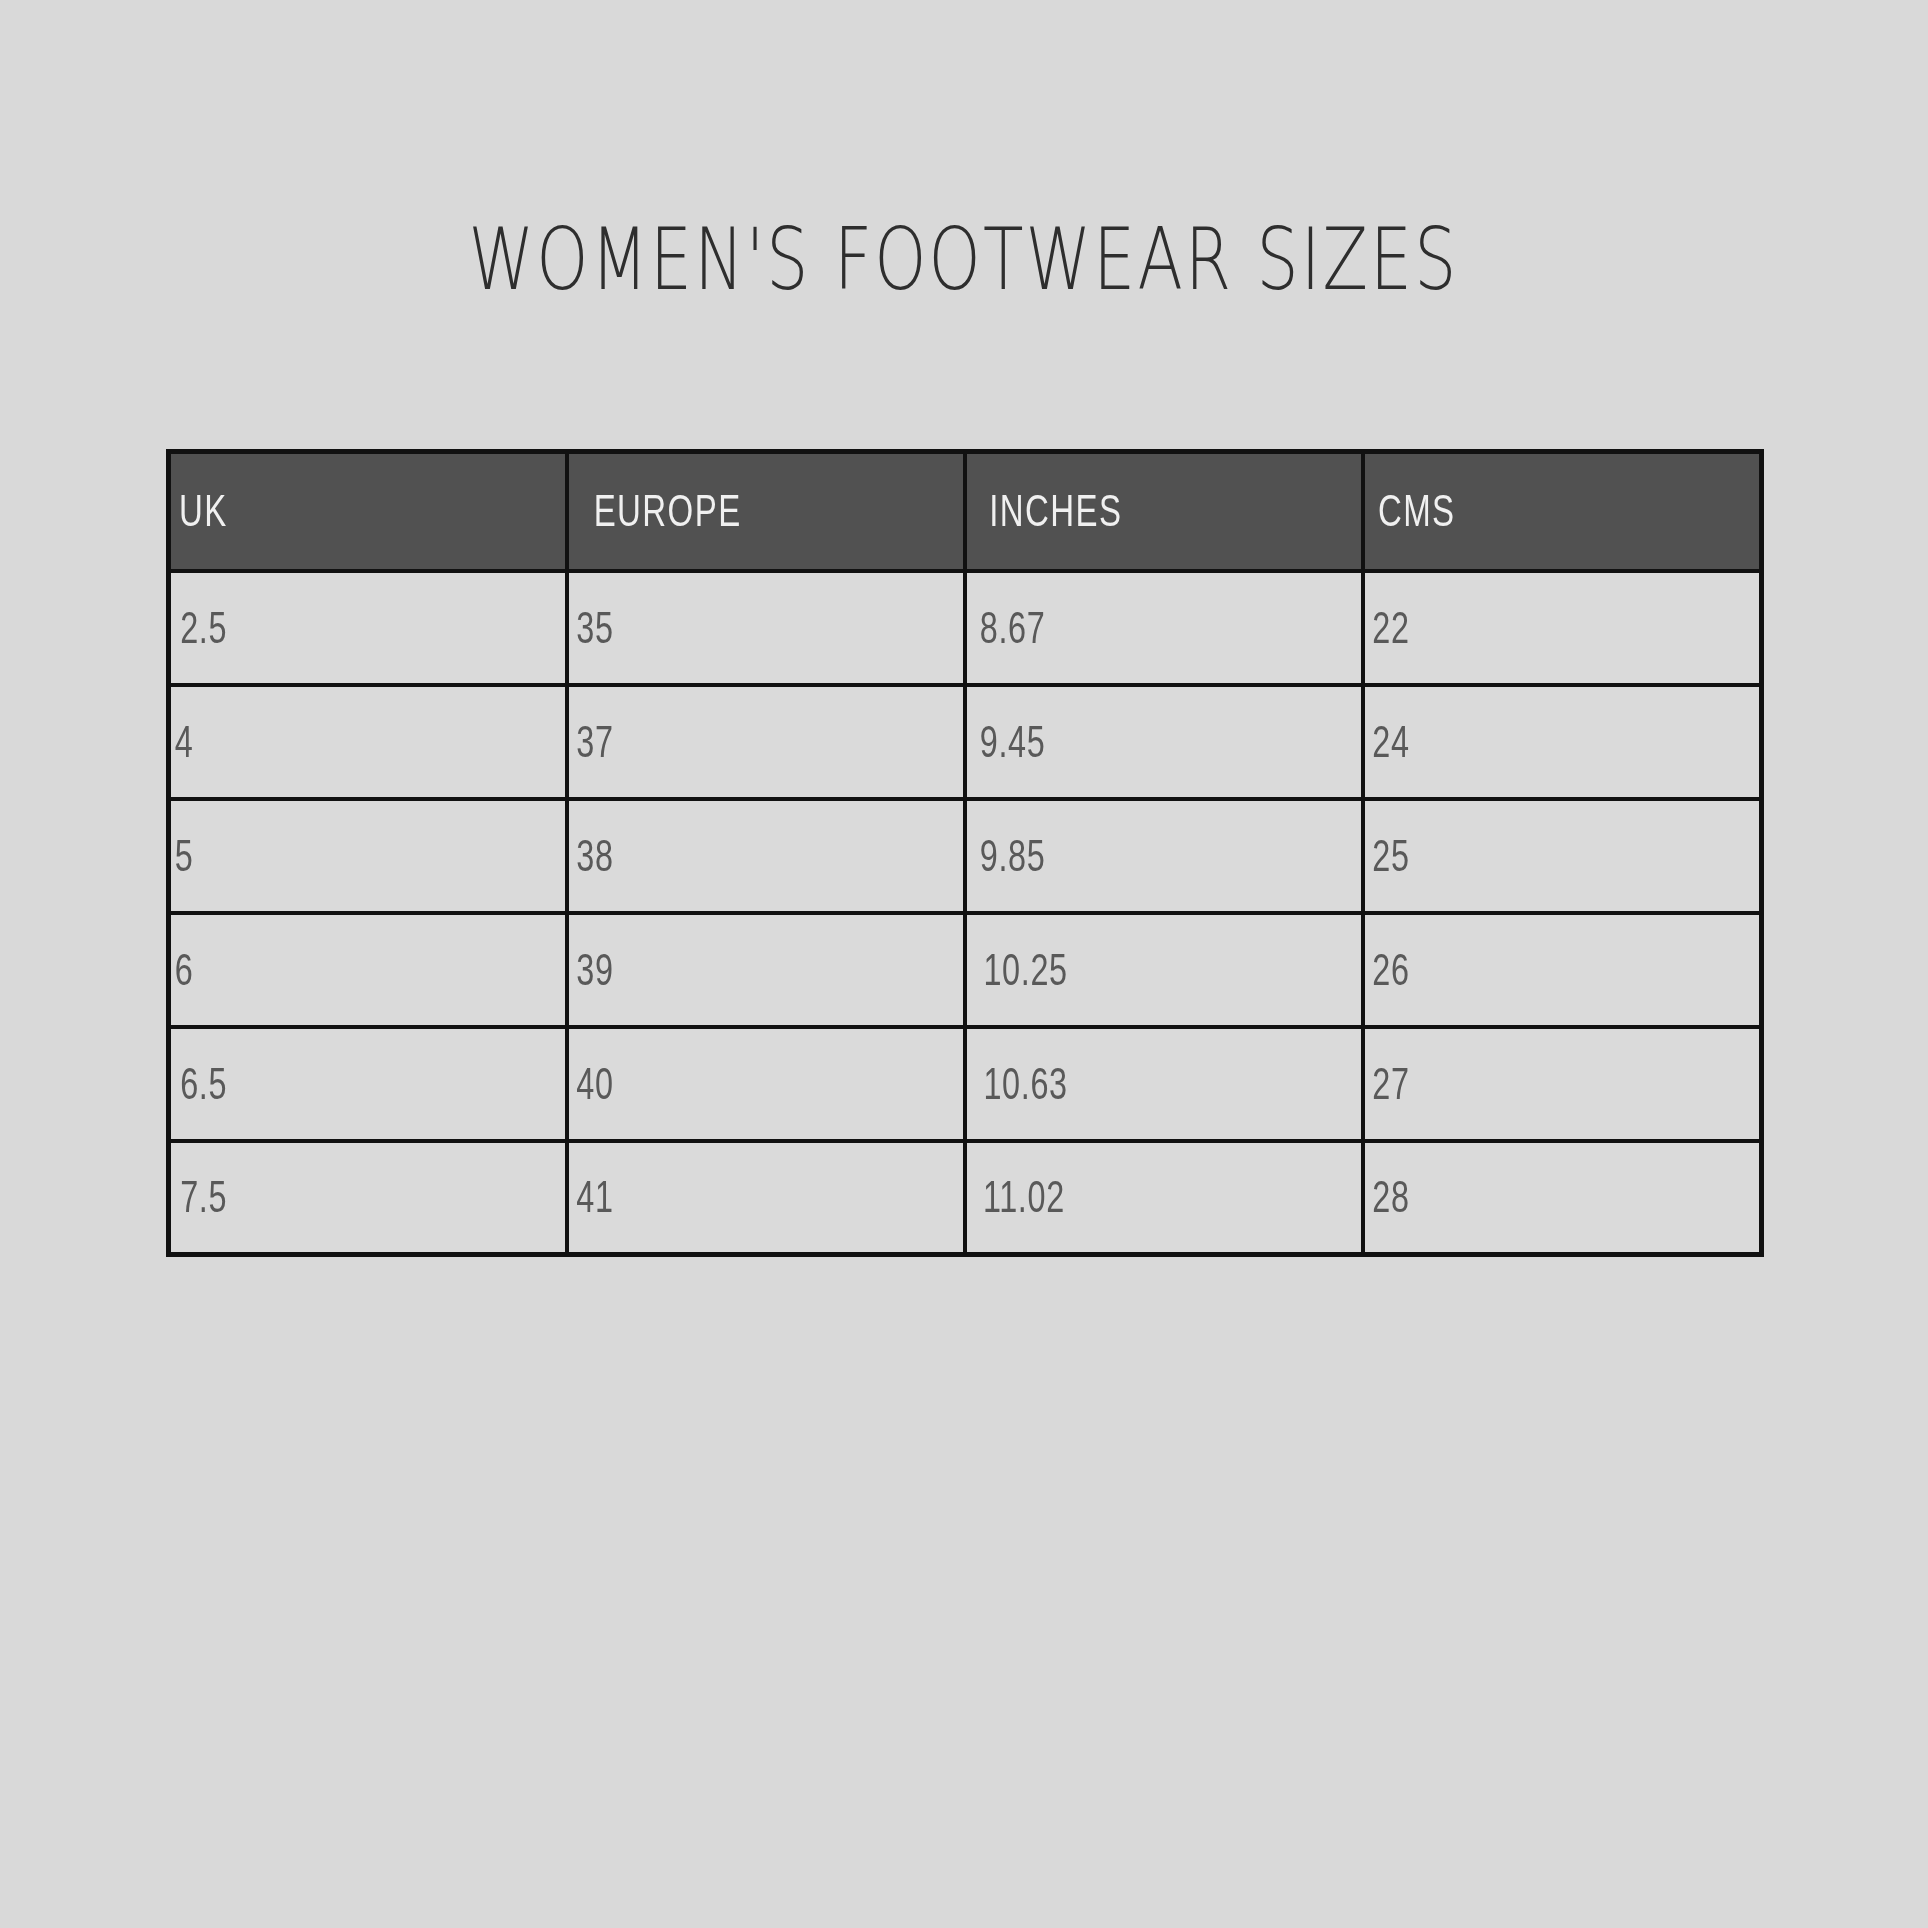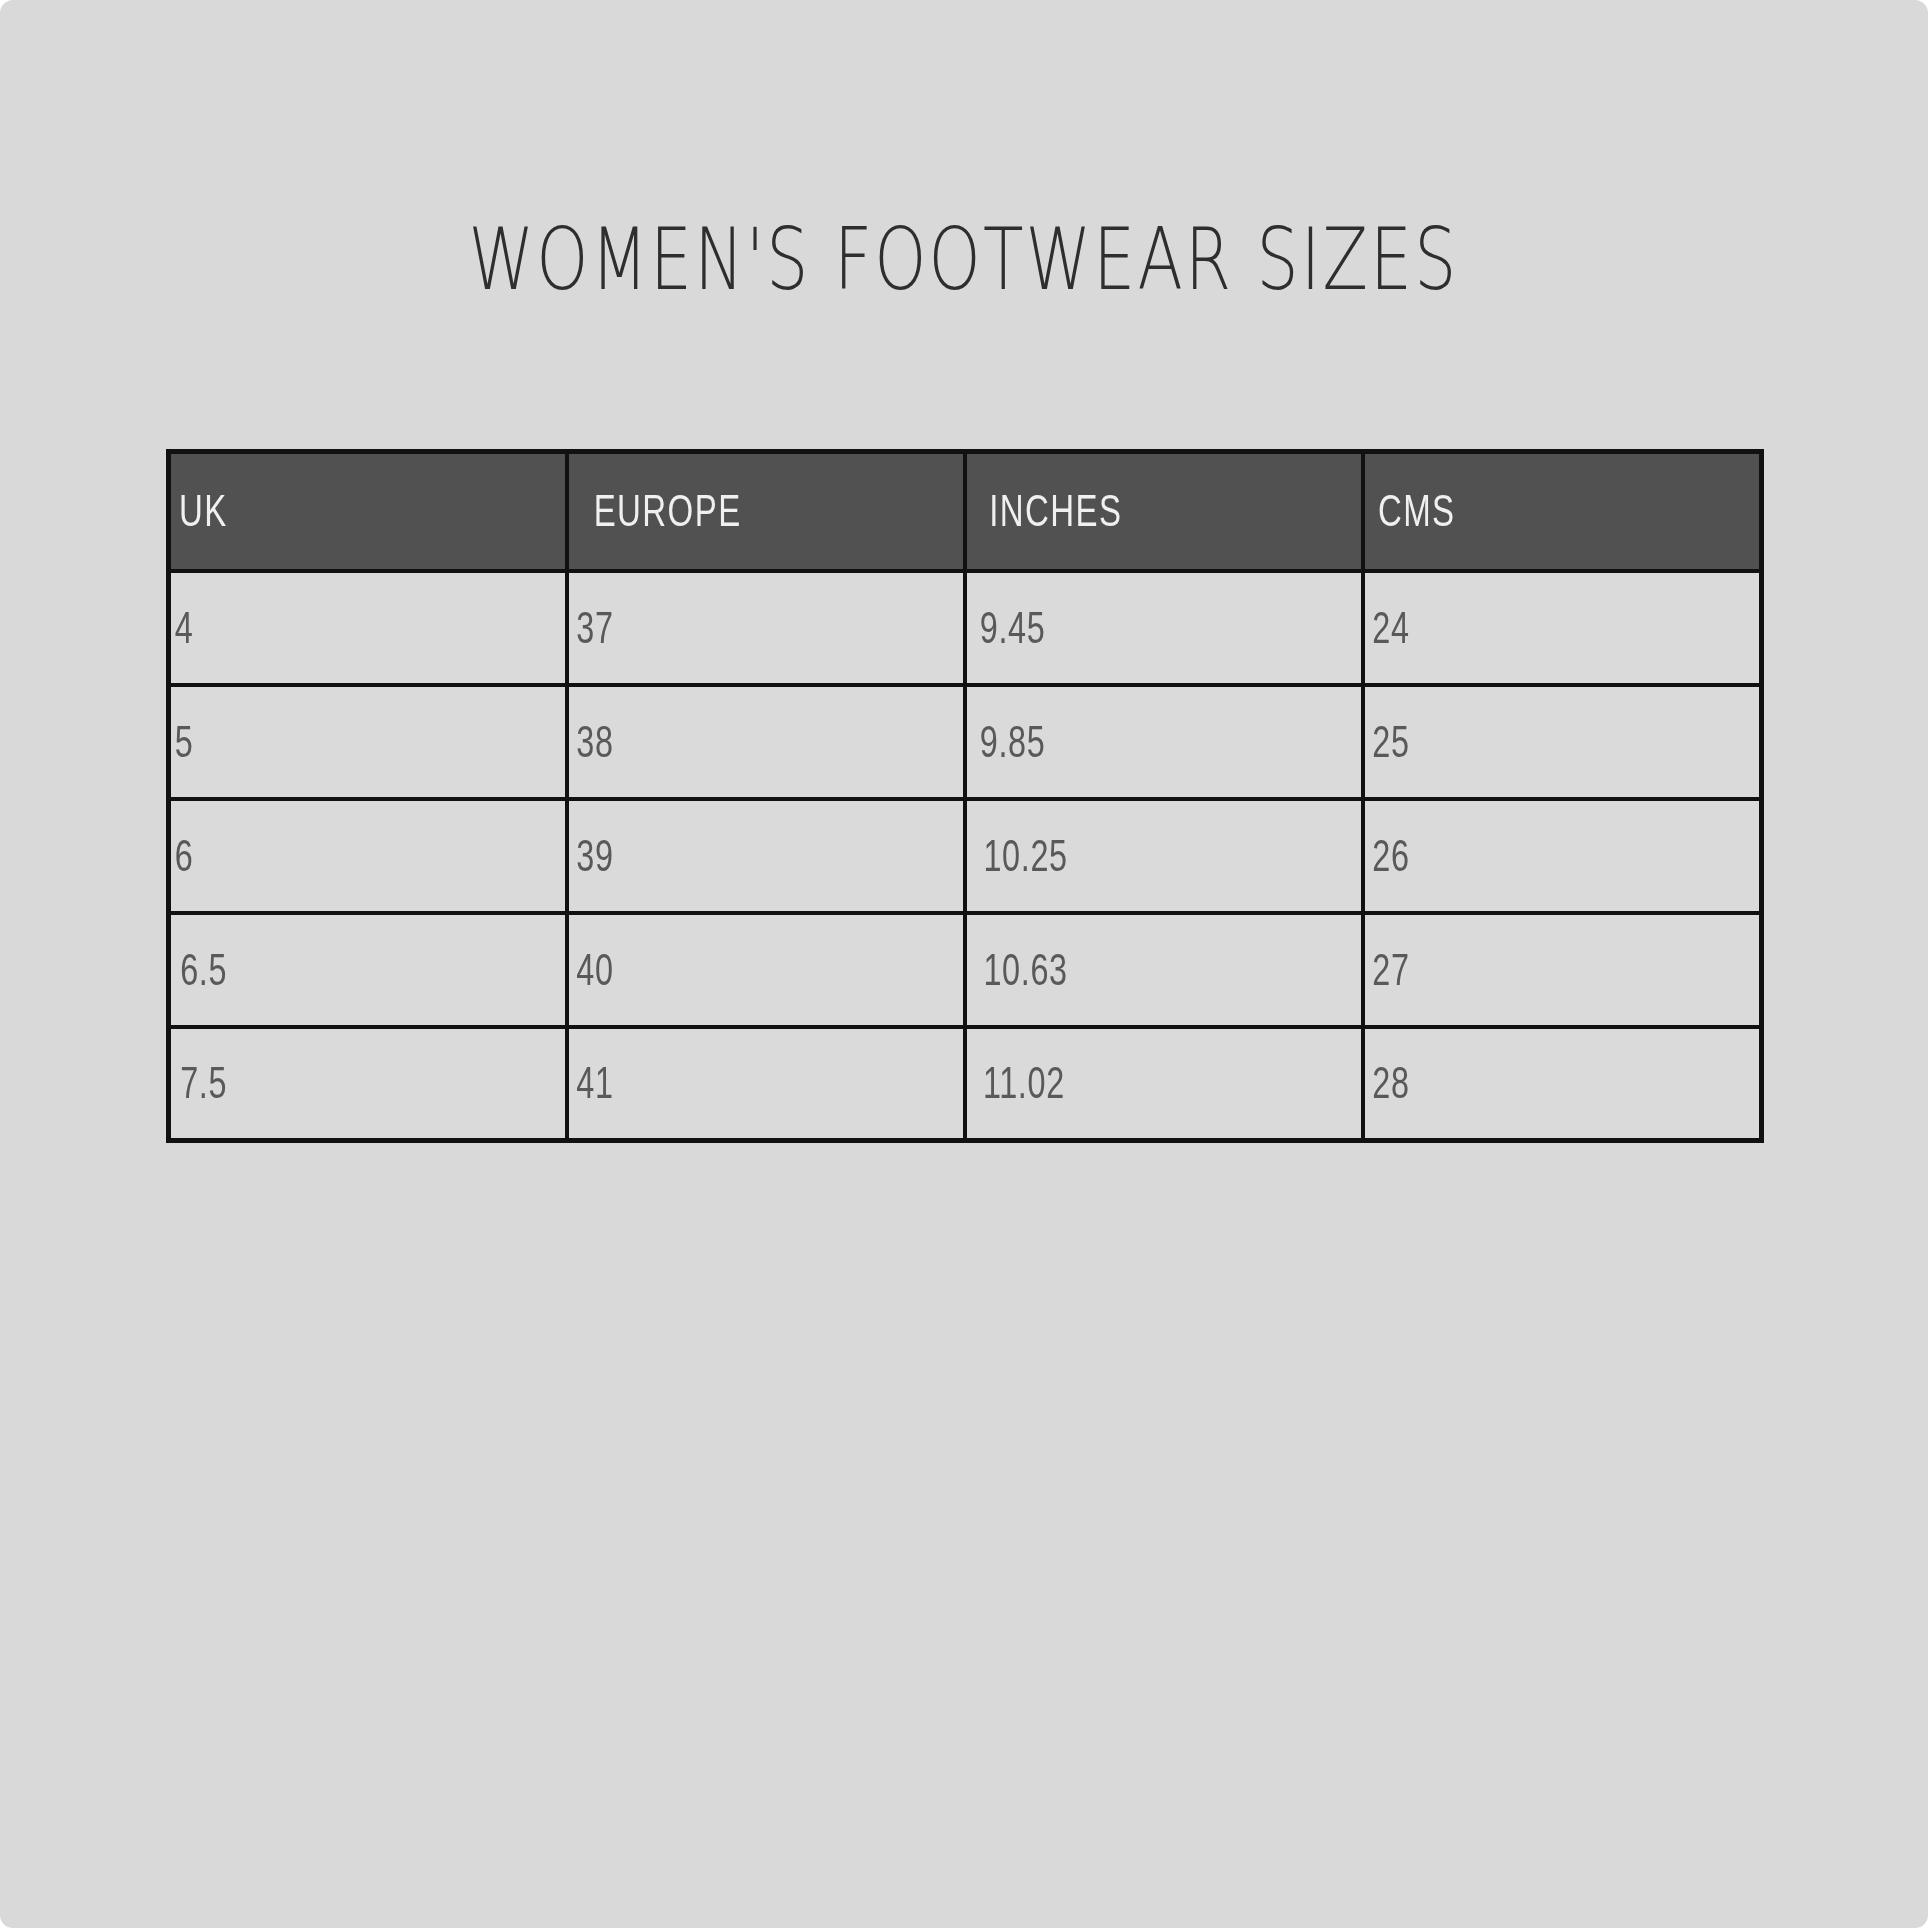--- a/index.html
+++ b/index.html
@@ -6,21 +6,20 @@
     margin: 0;
     padding: 0;
   }
   .page {
     position: relative;
     width: 1928px;
     height: 1928px;
     background: var(--page-bg, #d9d9d9);
     font-family: "Liberation Sans", sans-serif;
     overflow: hidden;
-    border-radius: 13px;
   }
   .title {
     position: absolute;
     top: 217px;
     left: 0;
     width: 100%;
     text-align: center;
     font-family: "DejaVu Sans", sans-serif;
     font-weight: 200;
     font-size: 85px;
@@ -92,20 +91,26 @@
     <thead>
       <tr>
           <th><span class="hdr-text">UK</span></th>
           <th><span class="hdr-text">EUROPE</span></th>
           <th><span class="hdr-text">INCHES</span></th>
           <th><span class="hdr-text">CMS</span></th>
         </tr>
     </thead>
     <tbody>
         <tr>
+          <td><span class="cell-text">2.5</span></td>
+          <td><span class="cell-text">35</span></td>
+          <td><span class="cell-text">8.67</span></td>
+          <td><span class="cell-text">22</span></td>
+        </tr>
+        <tr>
           <td><span class="cell-text">4</span></td>
           <td><span class="cell-text">37</span></td>
           <td><span class="cell-text">9.45</span></td>
           <td><span class="cell-text">24</span></td>
         </tr>
         <tr>
           <td><span class="cell-text">5</span></td>
           <td><span class="cell-text">38</span></td>
           <td><span class="cell-text">9.85</span></td>
           <td><span class="cell-text">25</span></td>

